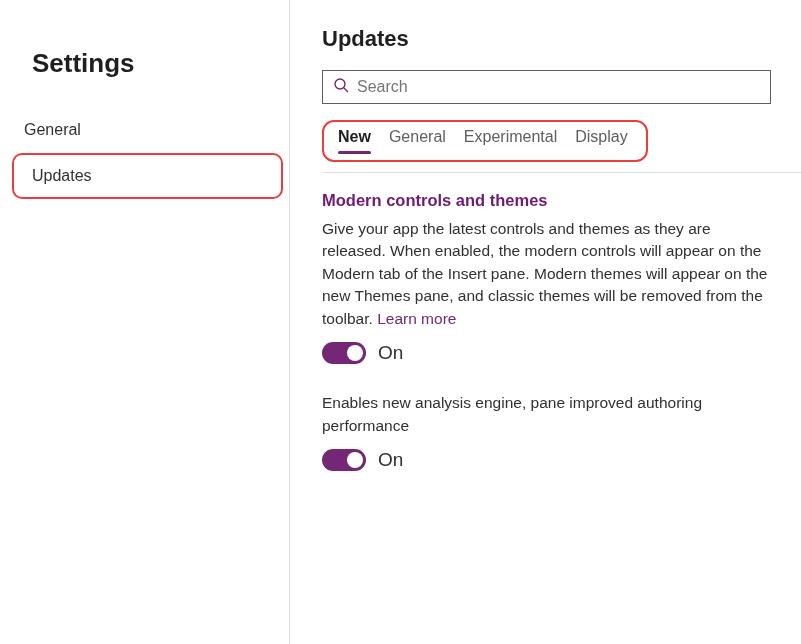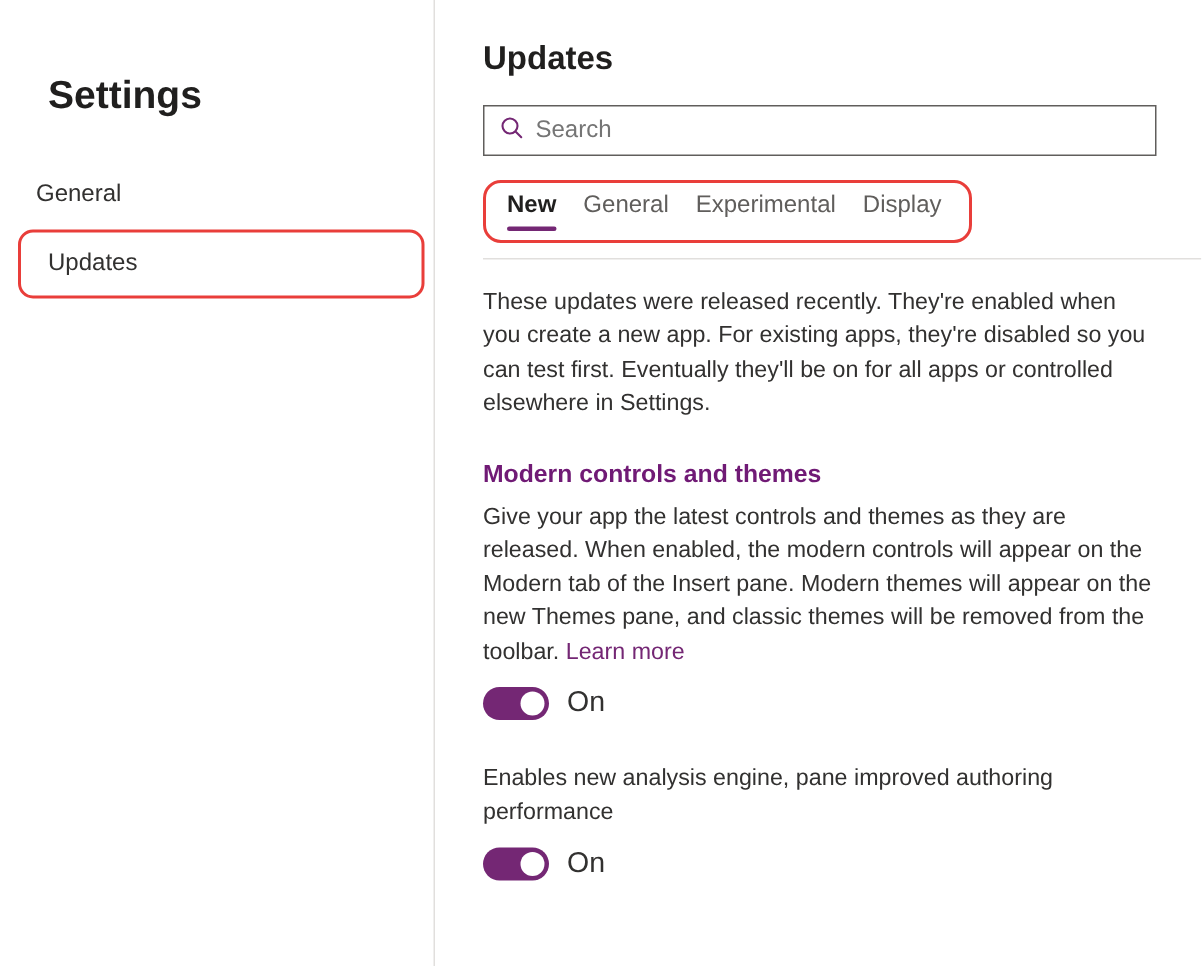--- a/index.html
+++ b/index.html
@@ -177,21 +177,20 @@
 
   <div class="tabs-wrap">
     <div class="tab active"><span>New</span></div>
     <div class="tab"><span>General</span></div>
     <div class="tab"><span>Experimental</span></div>
     <div class="tab"><span>Display</span></div>
   </div>
 
   <hr class="divider">
 
-  <p class="intro">These updates were released recently. They're enabled when you create a new app. For existing apps, they're disabled so you can test first. Eventually they'll be on for all apps or controlled elsewhere in Settings.</p>
 
   <div class="setting">
     <div class="setting-title">Modern controls and themes</div>
     <div class="setting-desc">
       <span>Give your app the latest controls and themes as they are released. When enabled, the modern controls will appear on the Modern tab of the Insert pane. Modern themes will appear on the new Themes pane, and classic themes will be removed from the toolbar. </span><a class="learn-more">Learn more</a>
     </div>
     <div class="toggle-row">
       <div class="toggle">
         <div class="knob"></div>
       </div>

